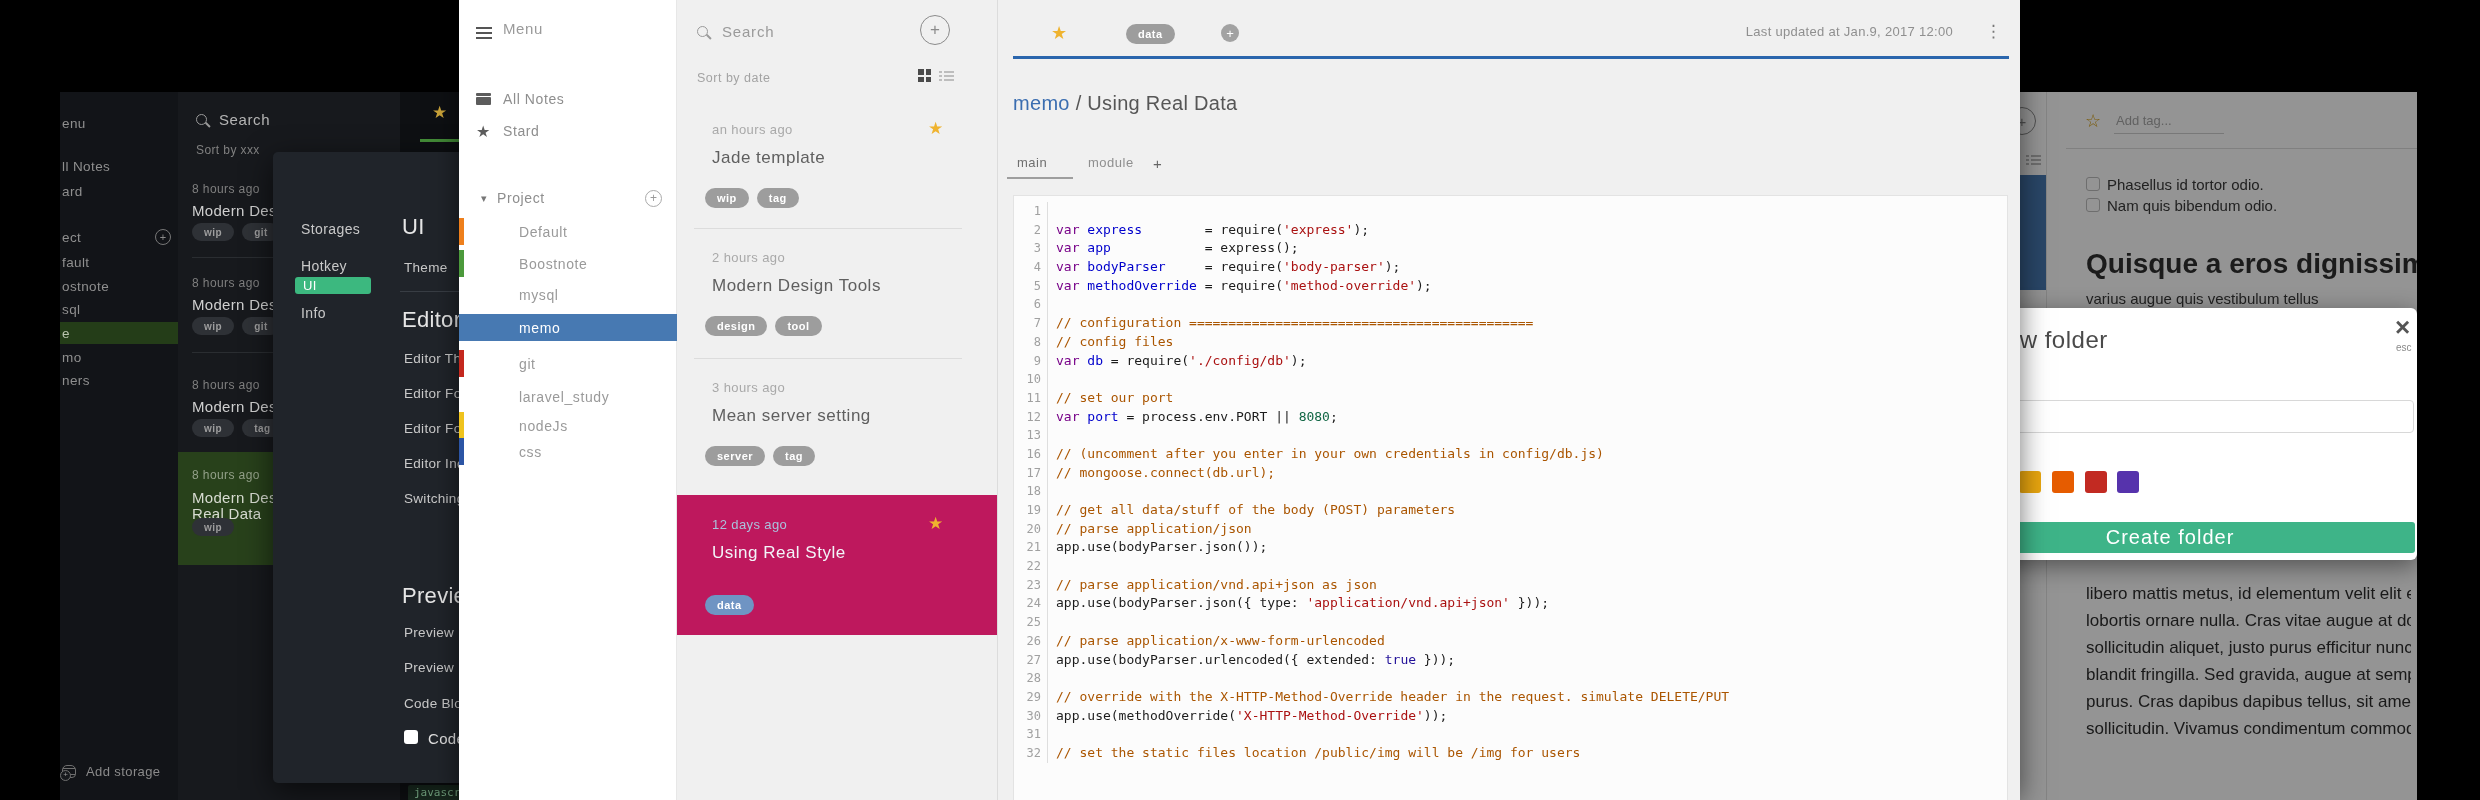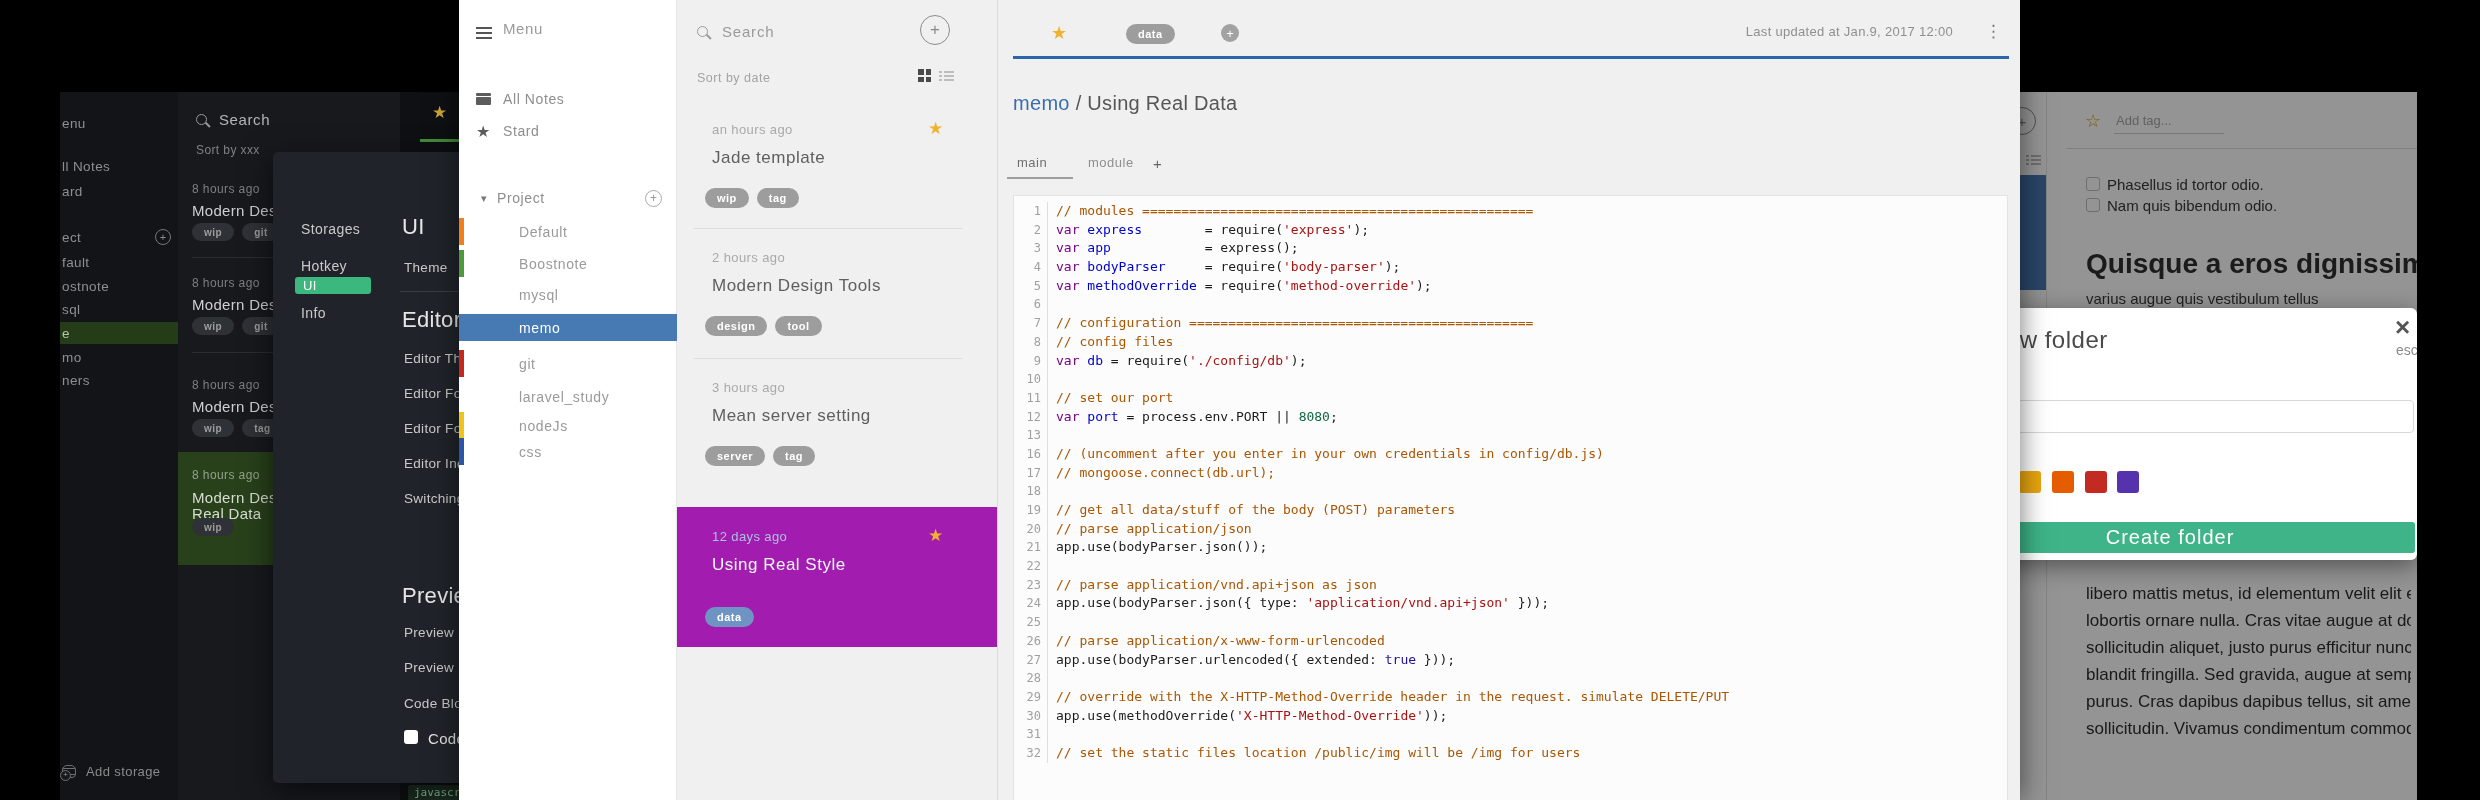--- a/index.html
+++ b/index.html
@@ -92,21 +92,21 @@
   .fold-row.sel { background:#4779b2; }
   .fold-row.sel .fold-tx { color:#fff; }
 
   #fw-list { position:absolute; left:218px; top:0; width:320px; height:800px; background:#f0f0f0; }
   .nl-note { position:absolute; left:0; width:320px; }
   .nl-time { position:absolute; left:35px; color:#a9a9a9; font-size:13px; letter-spacing:.4px; }
   .nl-title { position:absolute; left:35px; color:#5f5f5f; font-size:17px; letter-spacing:.5px; white-space:nowrap; }
   .nl-tags { position:absolute; left:28px; display:flex; }
   .nl-star { position:absolute; left:251px; font-size:17px; }
   .nl-div { position:absolute; left:17px; width:268px; height:1px; background:#dcdcdc; }
-  .nl-note.sel { background:#a21caf;margin-top:12px; }
+  .nl-note.sel { background:#be185d; }
   .nl-note.sel .nl-time { color:#aac2dd; }
   .nl-note.sel .nl-title { color:#f2f5f9; }
   .nl-note.sel .tagpill { background:#6f94c3; color:#fff; }
 
   #fw-editor { position:absolute; left:538px; top:0; width:1023px; height:800px; background:#f0f0f0; border-left:1px solid #dcdcdc; }
   #ed-updated { position:absolute; right:67px; top:24px; color:#8f8f8f; font-size:13px; letter-spacing:.3px; }
   #ed-dots { position:absolute; right:18px; top:21px; color:#777; font-size:17px; }
   #ed-blue-divider { position:absolute; left:15px; width:996px; top:56px; height:3px; background:#2b66ad; }
   #ed-title { position:absolute; left:15px; top:92px; font-size:20px; letter-spacing:.3px; }
   #ed-title .crumb { color:#3a6db0; }
@@ -263,21 +263,21 @@
         <div>blandit fringilla. Sed gravida, augue at semper varius, nib</div>
         <div>purus. Cras dapibus dapibus tellus, sit amet sagittis nisl p</div>
         <div>sollicitudin. Vivamus condimentum commodo metus in t</div>
       </div>
     <div class="rw-dim"></div>
   </div>
 
   <div id="folder-dialog" class="abs">
     <div class="abs" style="left:65px; top:18px; font-size:24px; color:#4a4a4a; letter-spacing:.5px;">New folder</div>
     <div class="abs" style="left:472px; top:6px; font-size:26px; font-weight:bold; color:#555; line-height:26px;">×</div>
-    <div class="abs" style="left:473px; top:34px; font-size:14px; color:#8a8a8a;">esc</div>
+    <div class="abs" style="left:473px; top:34px; font-size:10px; color:#8a8a8a;">esc</div>
     <input id="fd-input" type="text" value="" style="">
     <div id="fd-swatches">
         <div class="swatch" style="left: 96px; background: rgb(233, 166, 15);"></div>
         <div class="swatch" style="left: 129px; background: rgb(230, 92, 0);"></div>
         <div class="swatch" style="left: 162px; background: rgb(194, 42, 34);"></div>
         <div class="swatch" style="left: 194px; background: rgb(86, 51, 172);"></div>
       </div>
     <button id="fd-btn">Create folder</button>
   </div>
 
@@ -397,21 +397,21 @@
       <div id="ed-dots">⋮</div>
       <div id="ed-blue-divider"></div>
       <div id="ed-title">
         <span class="crumb">memo</span><span class="rest"> / Using Real Data</span>
       </div>
       <span class="ed-tab active" style="left:19px;">main</span>
       <span class="ed-tab" style="left:90px;">module</span>
       <span class="ed-tab" style="left:155px; font-size:15px; color:#666;">+</span>
       <div id="ed-tab-underline"></div>
       <div id="ed-code">
-          <div class="cl"><span class="ln">1</span><span class="ct"><span class="tok-c">// modules ==================================================</span></span></div>
+          <div class="cl"><span class="ln">1</span></div>
           <div class="cl"><span class="ln">2</span><span class="ct"><span class="tok-k">var </span><span class="tok-d">express</span><span class="tok-p">        = require(</span><span class="tok-s">'express'</span><span class="tok-p">);</span></span></div>
           <div class="cl"><span class="ln">3</span><span class="ct"><span class="tok-k">var </span><span class="tok-d">app</span><span class="tok-p">            = express();</span></span></div>
           <div class="cl"><span class="ln">4</span><span class="ct"><span class="tok-k">var </span><span class="tok-d">bodyParser</span><span class="tok-p">     = require(</span><span class="tok-s">'body-parser'</span><span class="tok-p">);</span></span></div>
           <div class="cl"><span class="ln">5</span><span class="ct"><span class="tok-k">var </span><span class="tok-d">methodOverride</span><span class="tok-p"> = require(</span><span class="tok-s">'method-override'</span><span class="tok-p">);</span></span></div>
           <div class="cl"><span class="ln">6</span><span class="ct"></span></div>
           <div class="cl"><span class="ln">7</span><span class="ct"><span class="tok-c">// configuration ============================================</span></span></div>
           <div class="cl"><span class="ln">8</span><span class="ct"><span class="tok-c">// config files</span></span></div>
           <div class="cl"><span class="ln">9</span><span class="ct"><span class="tok-k">var </span><span class="tok-d">db</span><span class="tok-p"> = require(</span><span class="tok-s">'./config/db'</span><span class="tok-p">);</span></span></div>
           <div class="cl"><span class="ln">10</span><span class="ct"></span></div>
           <div class="cl"><span class="ln">11</span><span class="ct"><span class="tok-c">// set our port</span></span></div>

